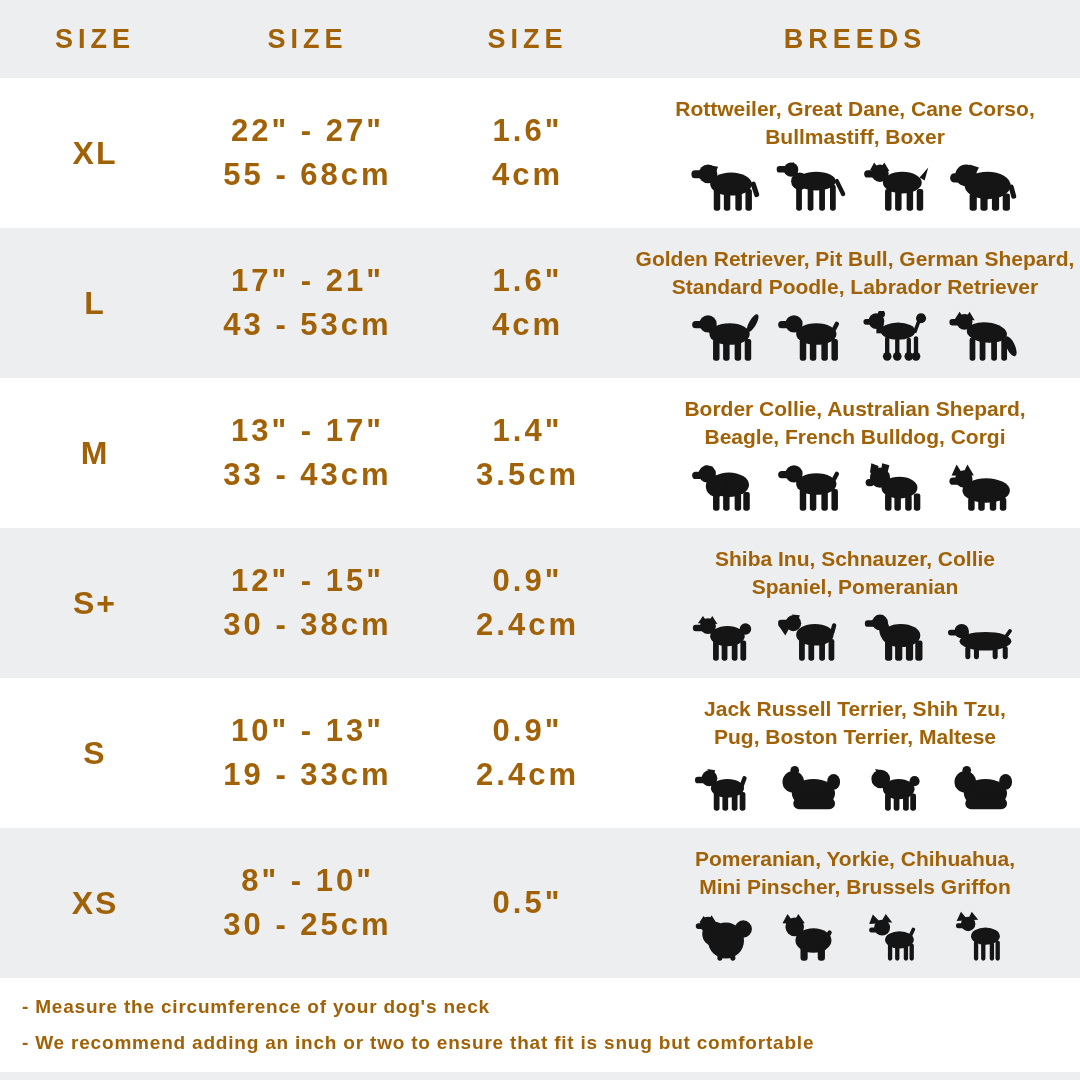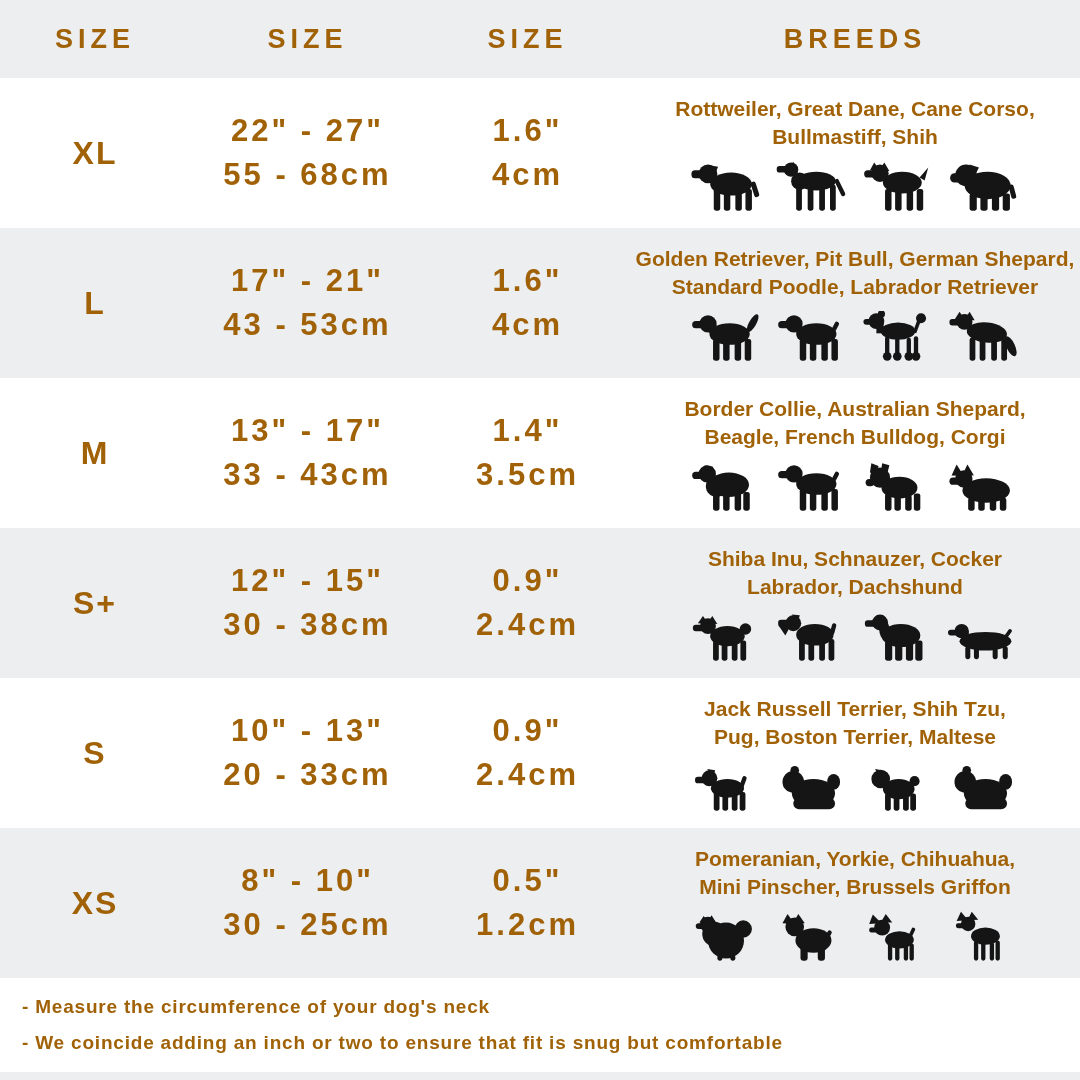--- a/index.html
+++ b/index.html
@@ -98,21 +98,21 @@
       <div class="cell-measure">
         <div>22" - 27"</div>
         <div>55 - 68cm</div>
       </div>
       <div class="cell-measure">
         <div>1.6"</div>
         <div>4cm</div>
       </div>
       <div class="cell-breeds">
         <div class="breeds-text">Rottweiler, Great Dane, Cane Corso,</div>
-        <div class="breeds-text">Bullmastiff, Shih</div>
+        <div class="breeds-text">Bullmastiff, Boxer</div>
         <div class="dogs">
             <span class="dog">
               <svg viewBox="0 0 100 74" xmlns="http://www.w3.org/2000/svg" preserveAspectRatio="xMidYMax meet">
                 <g fill="currentColor">
                   <ellipse cx="57" cy="31" rx="29" ry="16"></ellipse>
                   <rect x="33" y="38" width="9" height="30" rx="3"></rect>
                   <rect x="47" y="41" width="9" height="27" rx="3"></rect>
                   <rect x="63" y="41" width="9" height="27" rx="3"></rect>
                   <rect x="77" y="38" width="9" height="30" rx="3"></rect>
                   <circle cx="25" cy="17" r="13"></circle>
@@ -340,22 +340,22 @@
       <div class="cell-size">S+</div>
       <div class="cell-measure">
         <div>12" - 15"</div>
         <div>30 - 38cm</div>
       </div>
       <div class="cell-measure">
         <div>0.9"</div>
         <div>2.4cm</div>
       </div>
       <div class="cell-breeds">
-        <div class="breeds-text">Shiba Inu, Schnauzer, Cocker</div>
-        <div class="breeds-text">Labrador, Dachshund</div>
+        <div class="breeds-text">Shiba Inu, Schnauzer, Collie</div>
+        <div class="breeds-text">Spaniel, Pomeranian</div>
         <div class="dogs">
             <span class="dog">
               <svg viewBox="0 0 100 74" xmlns="http://www.w3.org/2000/svg" preserveAspectRatio="xMidYMax meet">
                 <g fill="currentColor">
                   <ellipse cx="52" cy="34" rx="24" ry="14"></ellipse>
                   <circle cx="25" cy="20" r="11"></circle>
                   <rect x="4" y="18" width="17" height="9" rx="4"></rect>
                   <polygon points="18,6 26,17 11,16"></polygon>
                   <polygon points="31,6 38,17 24,16"></polygon>
                   <rect x="32" y="40" width="8" height="28" rx="3"></rect>
@@ -412,21 +412,21 @@
               </svg>
             </span>
           </div>
       </div>
     </div>
 
     <div class="grid-row row">
       <div class="cell-size">S</div>
       <div class="cell-measure">
         <div>10" - 13"</div>
-        <div>20 - 33cm</div>
+        <div>19 - 33cm</div>
       </div>
       <div class="cell-measure">
         <div>0.9"</div>
         <div>2.4cm</div>
       </div>
       <div class="cell-breeds">
         <div class="breeds-text">Jack Russell Terrier, Shih Tzu,</div>
         <div class="breeds-text">Pug, Boston Terrier, Maltese</div>
         <div class="dogs">
             <span class="dog">
@@ -485,21 +485,20 @@
     </div>
 
     <div class="grid-row row">
       <div class="cell-size">XS</div>
       <div class="cell-measure">
         <div>8" - 10"</div>
         <div>30 - 25cm</div>
       </div>
       <div class="cell-measure">
         <div>0.5"</div>
-        <div>1.2cm</div>
       </div>
       <div class="cell-breeds">
         <div class="breeds-text">Pomeranian, Yorkie, Chihuahua,</div>
         <div class="breeds-text">Mini Pinscher, Brussels Griffon</div>
         <div class="dogs">
             <span class="dog">
               <svg viewBox="0 0 100 74" xmlns="http://www.w3.org/2000/svg" preserveAspectRatio="xMidYMax meet">
                 <g fill="currentColor">
                   <circle cx="50" cy="40" r="25"></circle>
                   <circle cx="34" cy="31" r="17"></circle>
@@ -557,18 +556,18 @@
                 </g>
               </svg>
             </span>
           </div>
       </div>
     </div>
   </div>
 
   <div class="notes">
     <div class="note-line">- Measure the circumference of your dog's neck</div>
-    <div class="note-line">- We coincide adding an inch or two to ensure that fit is snug but comfortable</div>
+    <div class="note-line">- We recommend adding an inch or two to ensure that fit is snug but comfortable</div>
     <div class="note-line">- Dog breeds are just for reference and may or may not coincide with the correct size</div>
   </div>
 
   <div class="bottom-strip"></div>
 </div>
 
 </body></html>

